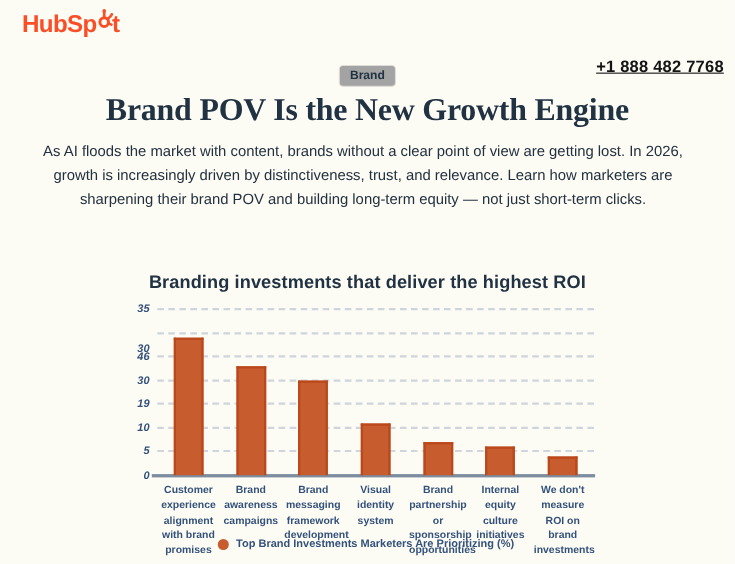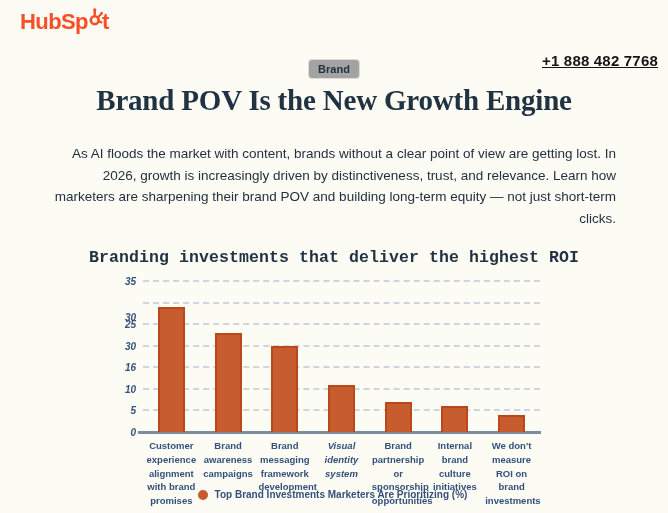--- a/index.html
+++ b/index.html
@@ -8,24 +8,24 @@
 
   
   .logo{position:absolute;top:9px;left:20px;font-size:22px;font-weight:800;letter-spacing:-0.6px;color:#F94E26;text-decoration:none;display:flex;align-items:center;}
   .logo .sprocket{margin:0 -1px 0 0;position:relative;top:-2px;}
   .phone{position:absolute;top:13px;right:10px;font-size:15px;font-weight:700;color:#141414;text-decoration:underline;letter-spacing:0.2px;margin-top:39px;}
 
   
   .badge-row{position:absolute;top:59px;left:0;width:100%;text-align:center;}
   .badge{display:inline-block;background:#a3a3a3;border:1px solid #DDDDD5;border-radius:4px;padding:3px 9px;font-size:11px;font-weight:700;color:#213343;}
   .hero-title{position:absolute;top:84px;left:0;width:100%;margin:0;text-align:center;font-family:"Liberation Serif","DejaVu Serif",serif;font-weight:600;font-size:29px;color:#213343;letter-spacing:-0.2px;}
-  .hero-desc{position:absolute;top:127px;left:28px;right:36px;margin:16px;text-align:right;font-size:13.5px;line-height:1.6;color:#23313F;}
+  .hero-desc{position:absolute;top:127px;left:28px;right:36px;margin:0;text-align:center;font-size:13.5px;line-height:1.6;color:#23313F;}
 
   
-  .chart-title{position:absolute;top:248px;left:0;width:100%;margin:0;text-align:center;font-size:16.5px;font-weight:700;color:#213343;letter-spacing:0.1px;font-family:Liberation Mono, monospace;}
+  .chart-title{position:absolute;top:248px;left:0;width:100%;margin:0;text-align:center;font-size:16.5px;font-weight:700;color:#213343;letter-spacing:0.1px;}
   .plot{position:absolute;left:143px;top:281px;width:397px;height:151px;}
   .gridline{position:absolute;left:0;right:0;height:0;border-top:2px dashed #CED5DD;}
   .ytick{position:absolute;right:calc(100% + 7px);width:26px;text-align:right;font-size:10px;font-weight:700;font-style:italic;}
   .baseline{position:absolute;left:-5px;right:-1px;bottom:-2px;height:3px;}
   .bar{position:absolute;bottom:0;width:27px;border-style:solid;border-width:2px 2px 0 2px;box-sizing:border-box;}
   .xlabels{position:absolute;left:143px;top:439px;width:397px;display:flex;}
   .xlab{width:56.71px;box-sizing:border-box;padding:0 2px;text-align:center;font-size:9.5px;line-height:1.45;font-weight:700;}
   .legend{position:absolute;top:489px;left:125px;width:415px;display:flex;justify-content:center;align-items:center;gap:7px;}
   .legend-swatch{width:10px;height:10px;border-radius:50%;}
   .legend-label{font-size:10px;font-weight:700;}
@@ -63,45 +63,45 @@
   <h2 class="chart-title">Branding investments that deliver the highest ROI</h2>
 
   <div class="plot">
     <div class="baseline" style="background: rgb(124, 141, 160);"></div>
   <div class="ytick" style="bottom: -6px; color: rgb(51, 81, 123);">0</div>
       <div class="gridline" style="bottom: 20.5714px; border-top-color: rgb(206, 213, 221);"></div>
       <div class="ytick" style="bottom: 15.5714px; color: rgb(51, 81, 123);">5</div>
       <div class="gridline" style="bottom: 42.1429px; border-top-color: rgb(206, 213, 221);"></div>
       <div class="ytick" style="bottom: 37.1429px; color: rgb(51, 81, 123);">10</div>
       <div class="gridline" style="bottom: 63.7143px; border-top-color: rgb(206, 213, 221);"></div>
-      <div class="ytick" style="bottom: 58.7143px; color: rgb(51, 81, 123);">16</div>
+      <div class="ytick" style="bottom: 58.7143px; color: rgb(51, 81, 123);">19</div>
       <div class="gridline" style="bottom: 85.2857px; border-top-color: rgb(206, 213, 221);"></div>
       <div class="ytick" style="bottom: 80.2857px; color: rgb(51, 81, 123);">30</div>
       <div class="gridline" style="bottom: 106.857px; border-top-color: rgb(206, 213, 221);"></div>
-      <div class="ytick" style="bottom: 101.857px; color: rgb(51, 81, 123);">25</div>
+      <div class="ytick" style="bottom: 101.857px; color: rgb(51, 81, 123);">46</div>
       <div class="gridline" style="bottom: 128.429px; border-top-color: rgb(206, 213, 221);"></div>
       <div class="ytick" style="bottom: 109px; color: rgb(51, 81, 123);">30</div>
       <div class="gridline" style="bottom: 150px; border-top-color: rgb(206, 213, 221);"></div>
       <div class="ytick" style="bottom: 145px; color: rgb(51, 81, 123);">35</div>
       <div class="bar" style="left: 14.8571px; height: 125.114px; background: rgb(199, 92, 46); border-color: rgb(186, 72, 26);"></div>
       <div class="bar" style="left: 71.5714px; height: 99.2286px; background: rgb(199, 92, 46); border-color: rgb(186, 72, 26);"></div>
       <div class="bar" style="left: 128.286px; height: 86.2857px; background: rgb(199, 92, 46); border-color: rgb(186, 72, 26);"></div>
       <div class="bar" style="left: 185px; height: 47.4571px; background: rgb(199, 92, 46); border-color: rgb(186, 72, 26);"></div>
       <div class="bar" style="left: 241.714px; height: 30.2px; background: rgb(199, 92, 46); border-color: rgb(186, 72, 26);"></div>
       <div class="bar" style="left: 298.429px; height: 25.8857px; background: rgb(199, 92, 46); border-color: rgb(186, 72, 26);"></div>
       <div class="bar" style="left: 355.143px; height: 17.2571px; background: rgb(199, 92, 46); border-color: rgb(186, 72, 26);"></div>
     </div>
 
   <div class="xlabels">
       <div class="xlab" style="color: rgb(51, 81, 123);">Customer experience alignment with brand promises</div>
       <div class="xlab" style="color: rgb(51, 81, 123);">Brand awareness campaigns</div>
       <div class="xlab" style="color: rgb(51, 81, 123);">Brand messaging framework development</div>
-      <div class="xlab" style="color: rgb(51, 81, 123); font-style: italic;">Visual identity system</div>
+      <div class="xlab" style="color: rgb(51, 81, 123);">Visual identity system</div>
       <div class="xlab" style="color: rgb(51, 81, 123);">Brand partnership or sponsorship opportunities</div>
-      <div class="xlab" style="color: rgb(51, 81, 123);">Internal brand culture initiatives</div>
+      <div class="xlab" style="color: rgb(51, 81, 123);">Internal equity culture initiatives</div>
       <div class="xlab" style="color: rgb(51, 81, 123);">We don't measure ROI on brand investments</div>
     </div>
 
   <div class="legend">
     <span class="legend-swatch" style="background: rgb(199, 92, 46);"></span>
     <span class="legend-label" style="color: rgb(51, 81, 123);">Top Brand Investments Marketers Are Prioritizing (%)</span>
   </div>
 
 </div>
 

